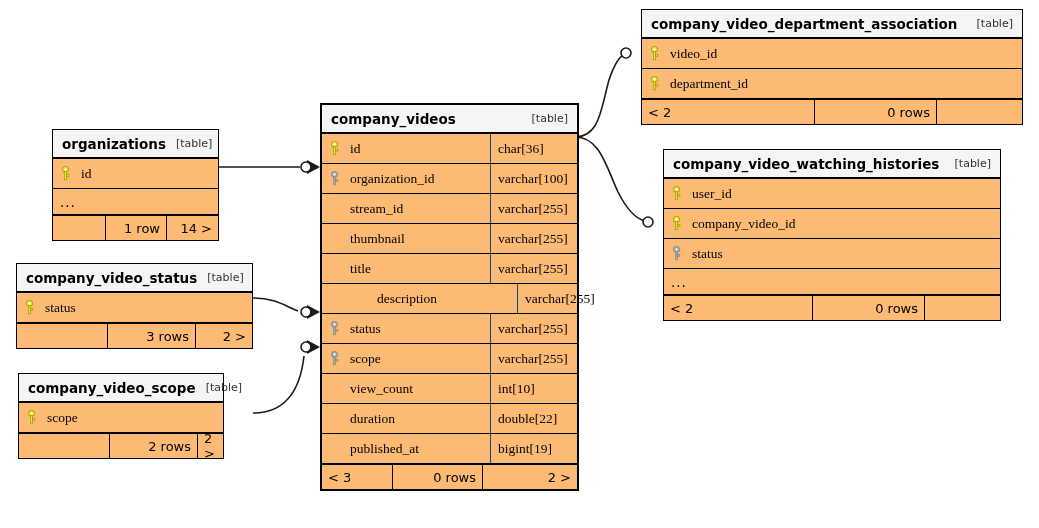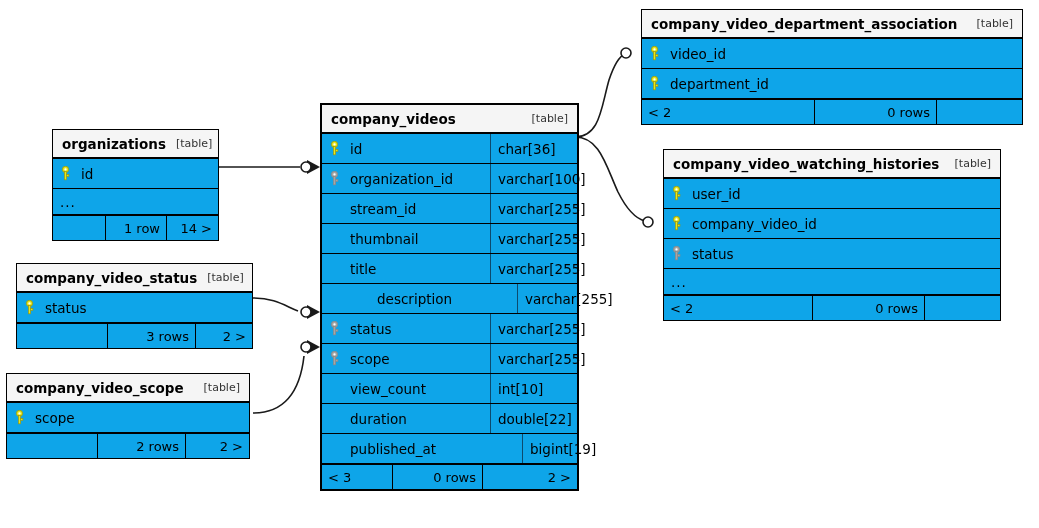--- a/index.html
+++ b/index.html
@@ -7,41 +7,41 @@
     width:1039px;height:528px;background:#ffffff;position:relative;
     font-family:"DejaVu Sans","Liberation Sans",sans-serif;
     -webkit-font-smoothing:antialiased;
   }
   #canvas{position:absolute;inset:0;width:1039px;height:528px;}
   svg.edges{position:absolute;left:0;top:0;width:1039px;height:528px;pointer-events:none;}
 
   
   .tbl{
     position:absolute;
-    background:#0ea5e9;
+    background:#fdba74;
     border:2px solid #000000;
     box-sizing:border-box;
     z-index:2;
   }
   .tbl.thin{border-width:1px;}
   .thead{
     display:flex;align-items:center;justify-content:space-between;
     background:#f5f5f5;
     border-bottom:2px solid #000000;
     padding:0 9px;
     height:29px;
     box-sizing:border-box;
   }
   .tname{font-weight:bold;font-size:13.5px;color:#000;white-space:nowrap;}
   .ttag{font-size:11px;color:#333;margin-left:10px;white-space:nowrap;}
 
   .row{
     display:flex;align-items:stretch;
     border-bottom:1px solid #000000;
-    height:30px;box-sizing:border-box;
+    height:30px;box-sizing:border-box;font-family:Liberation Serif, serif;
   }
   .row:last-of-type{border-bottom:none;}
   .cname{
     display:flex;align-items:center;gap:0;
     padding-left:7px;
     flex:1 1 auto;min-width:0;
     font-size:13.5px;color:#000;
   }
   .cname .lbl{margin-left:10px;white-space:nowrap;overflow:hidden;text-overflow:ellipsis;}
   .ctype{
@@ -201,21 +201,21 @@
             <span class="key"></span>
             <span class="lbl">duration</span>
           </div>
           <div class="ctype" style="flex: 1 1 auto;">double[22]</div>
         </div>
         <div class="row">
           <div class="cname" style="flex: 0 0 161px;">
             <span class="key"></span>
             <span class="lbl">published_at</span>
           </div>
-          <div class="ctype" style="flex: 1 1 auto; margin-left: 32px;">bigint[19]</div>
+          <div class="ctype" style="flex: 1 1 auto;">bigint[19]</div>
         </div>
         <div class="tfoot">
           <div class="fcell left" style="flex: 0 0 70px;">&lt; 3</div>
           <div class="fcell mid" style="flex: 0 0 90px;">0 rows</div>
           <div class="fcell right" style="flex: 1 1 auto;">2 &gt;</div>
         </div>
       </div>
       <div class="tbl thin" style="left: 641px; top: 9px; width: 382px;">
         <div class="thead">
           <span class="tname">company_video_department_association</span>
@@ -332,21 +332,21 @@
             </svg>
             <span class="lbl">status</span>
           </div>
         </div>
         <div class="tfoot">
           <div class="fcell left" style="flex: 0 0 90px;"></div>
           <div class="fcell mid" style="flex: 0 0 88px;">3 rows</div>
           <div class="fcell right" style="flex: 1 1 auto;">2 &gt;</div>
         </div>
       </div>
-      <div class="tbl thin" style="left: 6px; top: 373px; width: 244px;">
+      <div class="tbl thin" style="left: 18px; top: 373px; width: 206px;">
         <div class="thead">
           <span class="tname">company_video_scope</span>
           <span class="ttag">[table]</span>
         </div>
         <div class="row">
           <div class="cname">
             <svg class="key" viewBox="0 0 11 15">
               <circle cx="5.5" cy="3.4" r="3.1" fill="#e8e81c" stroke="#9a9a10" stroke-width="0.9"></circle>
               <circle cx="5.5" cy="3.4" r="1.15" fill="#ffffff"></circle>
               <rect x="4.45" y="5.6" width="2.1" height="8.2" fill="#e8e81c" stroke="#9a9a10" stroke-width="0.7"></rect>

